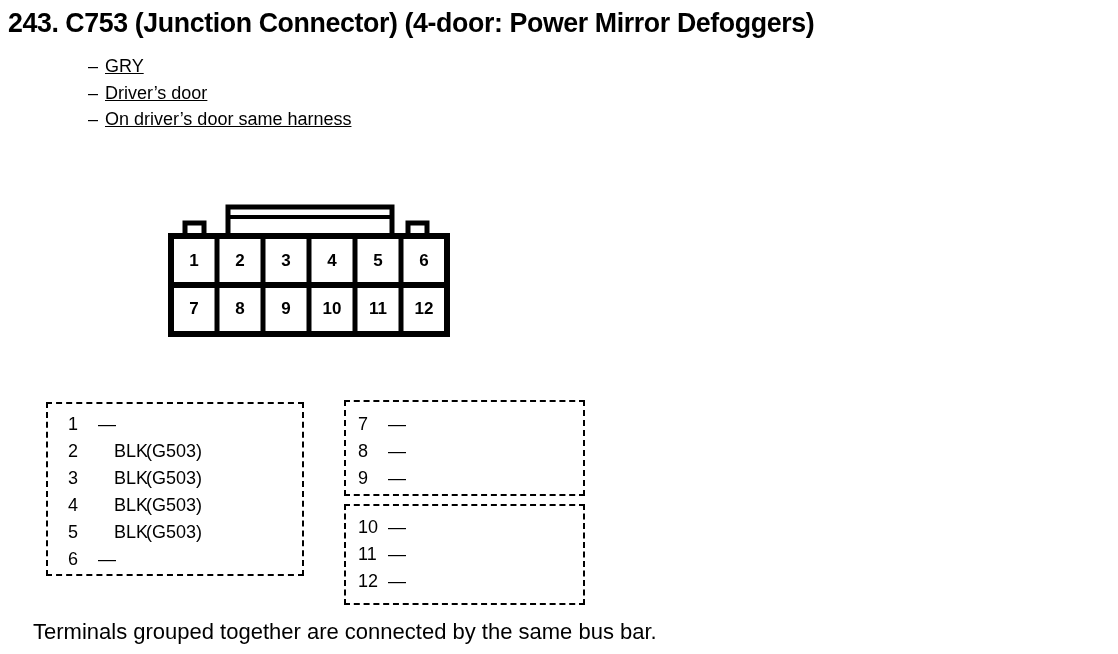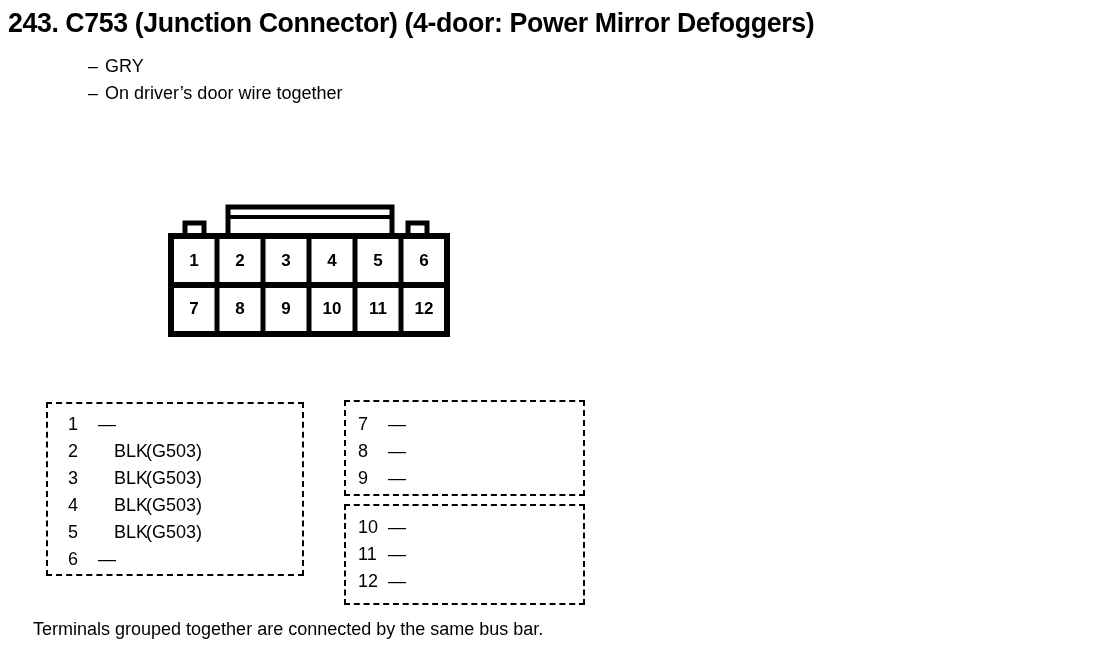--- a/index.html
+++ b/index.html
@@ -37,20 +37,21 @@
     display: inline-block;
     min-width: 60px;
   }
 
   
   #attr-list {
     position: absolute;
     left: 88px;
     top: 53px;
     width: 600px;
+    text-decoration: underline;
   }
   #attr-list .attr-row {
     height: 26.5px;
     line-height: 26.5px;
     font-size: 18px;
     white-space: nowrap;
   }
   #attr-list .dash {
     display: inline-block;
     width: 17px;
@@ -114,38 +115,41 @@
   
   #group-left .term-row  { left: 20px; width: 230px; }
   
   #group-right-a .term-row, #group-right-b .term-row { left: 12px; width: 215px; }
 
   
   #caption {
     position: absolute;
     left: 33px;
     top: 619px;
-    font-size: 18px;
+    font-size: 22px;
     white-space: nowrap;
     text-align: center;
   }
 </style>
 </head>
 <body>
 
 <div id="heading">
   <span class="num">243.</span><span>C753 (Junction Connector) (4-door: Power Mirror Defoggers)</span>
 </div>
 
 <div id="attr-list">
   <div class="attr-row">
     <span class="dash">–</span><span>GRY</span>
   </div>
   <div class="attr-row">
-    <span class="dash">–</span><span>On driver’s door wire together</span>
+    <span class="dash">–</span><span>Driver’s door</span>
+  </div>
+  <div class="attr-row">
+    <span class="dash">–</span><span>On driver’s door same harness</span>
   </div>
 </div>
 
 <div id="connector">
   <svg width="310" height="155" viewBox="0 0 310 155" xmlns="http://www.w3.org/2000/svg">
 
     <g>
       <rect x="68" y="12" width="164" height="29" fill="#ffffff" stroke="#000000" stroke-width="5"></rect>
       <line x1="68" y1="22" x2="232" y2="22" stroke="#000000" stroke-width="4"></line>
     </g>

